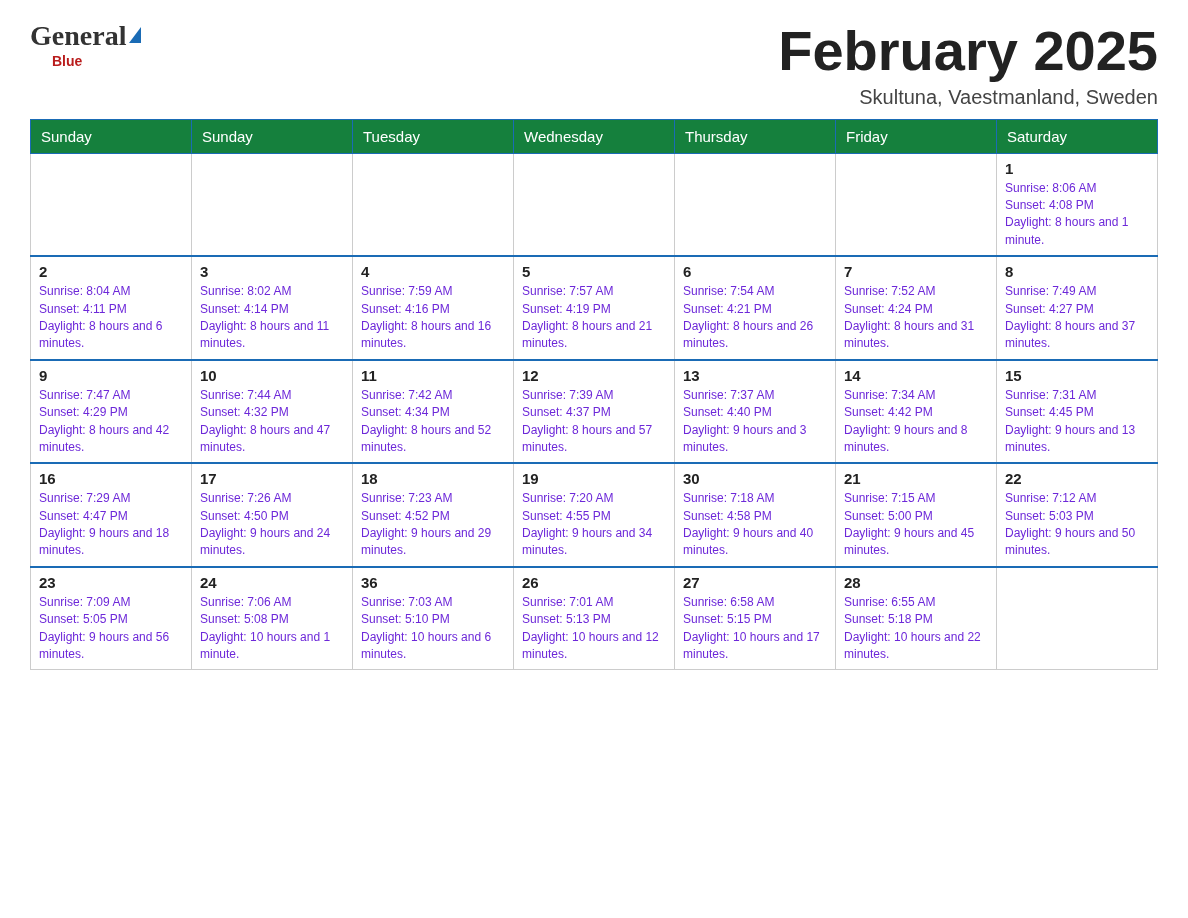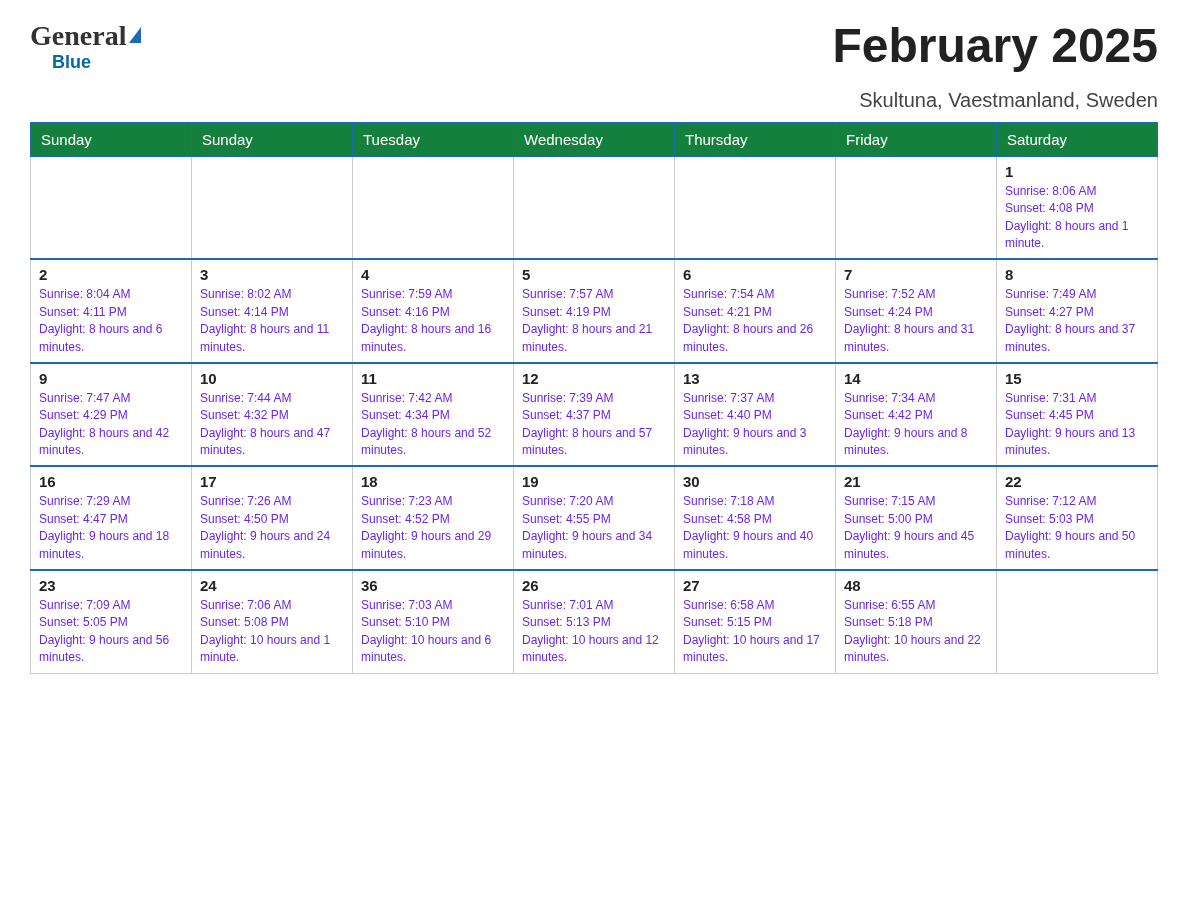--- a/index.html
+++ b/index.html
@@ -22,29 +22,29 @@
       align-items: flex-start;
     }
     .logo-top-row {
       display: flex;
       align-items: center;
     }
     .title-area {
       text-align: right;
     }
     .month-title {
-      font-size: 48px;
+      font-size: 56px;
       font-weight: bold;
       color: #222;
       line-height: 1.1;
     }
     .location-subtitle {
       font-size: 20px;
       color: #444;
-      margin-top: 16px;
+      margin-top: 4px;
     }
     .calendar-table {
       width: 100%;
       border-collapse: collapse;
       margin-top: 6px;
     }
     .calendar-table th {
       background-color: #15803d;
       color: #fff;
       font-size: 15px;
@@ -84,21 +84,21 @@
 </head>
 <body>
 
 <div class="header-area">
   <div class="logo">
     <div class="logo-top-row">
       <span style="font-size:28px;font-weight:bold;color:#333;font-family:Liberation Serif, serif;">General</span>
       <span style="display:inline-block;width:0;height:0;border-left:12px solid transparent;border-bottom:16px solid #1a6bb5;margin-left:3px;margin-bottom:2px;"></span>
     </div>
     <div>
-      <span style="font-size:18px;font-weight:bold;color:#0369a1;margin-left:22px;">Blue</span>
+      <span style="font-size:14px;font-weight:bold;color:#b91c1c;margin-left:22px;">Blue</span>
     </div>
   </div>
   <div class="title-area">
     <div class="month-title">February 2025</div>
     <div class="location-subtitle">Skultuna, Vaestmanland, Sweden</div>
   </div>
 </div>
 
 <table class="calendar-table">
   <thead>
@@ -230,19 +230,19 @@
         </td>
         <td>
           <span class="day-number">26</span>
           <div class="day-info">Sunrise: 7:01 AM<br>Sunset: 5:13 PM<br>Daylight: 10 hours and 12 minutes.</div>
         </td>
         <td>
           <span class="day-number">27</span>
           <div class="day-info">Sunrise: 6:58 AM<br>Sunset: 5:15 PM<br>Daylight: 10 hours and 17 minutes.</div>
         </td>
         <td>
-          <span class="day-number">48</span>
+          <span class="day-number">28</span>
           <div class="day-info">Sunrise: 6:55 AM<br>Sunset: 5:18 PM<br>Daylight: 10 hours and 22 minutes.</div>
         </td>
         <td class="empty">&nbsp;</td>
       </tr>
     </tbody>
 </table>
 
 </body></html>

